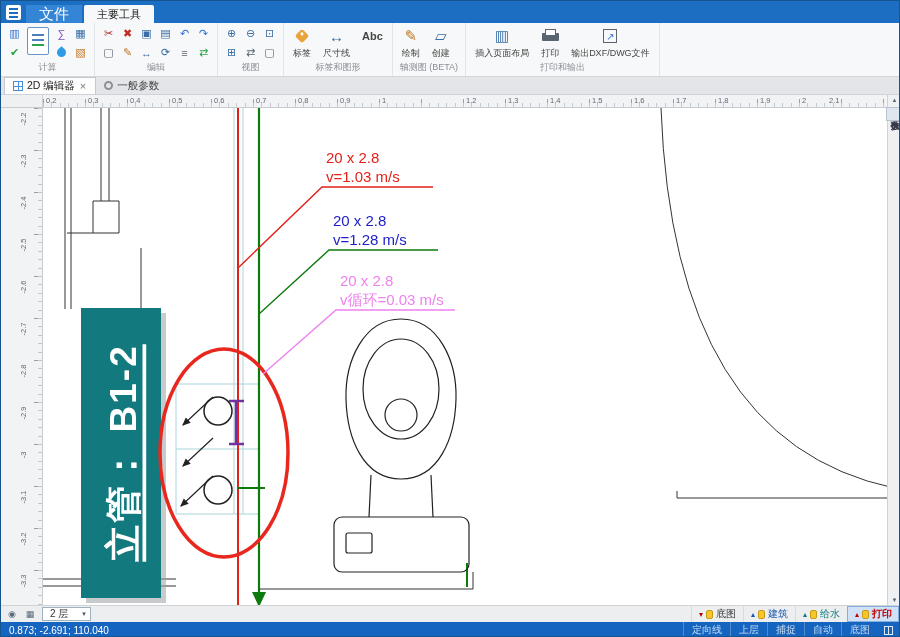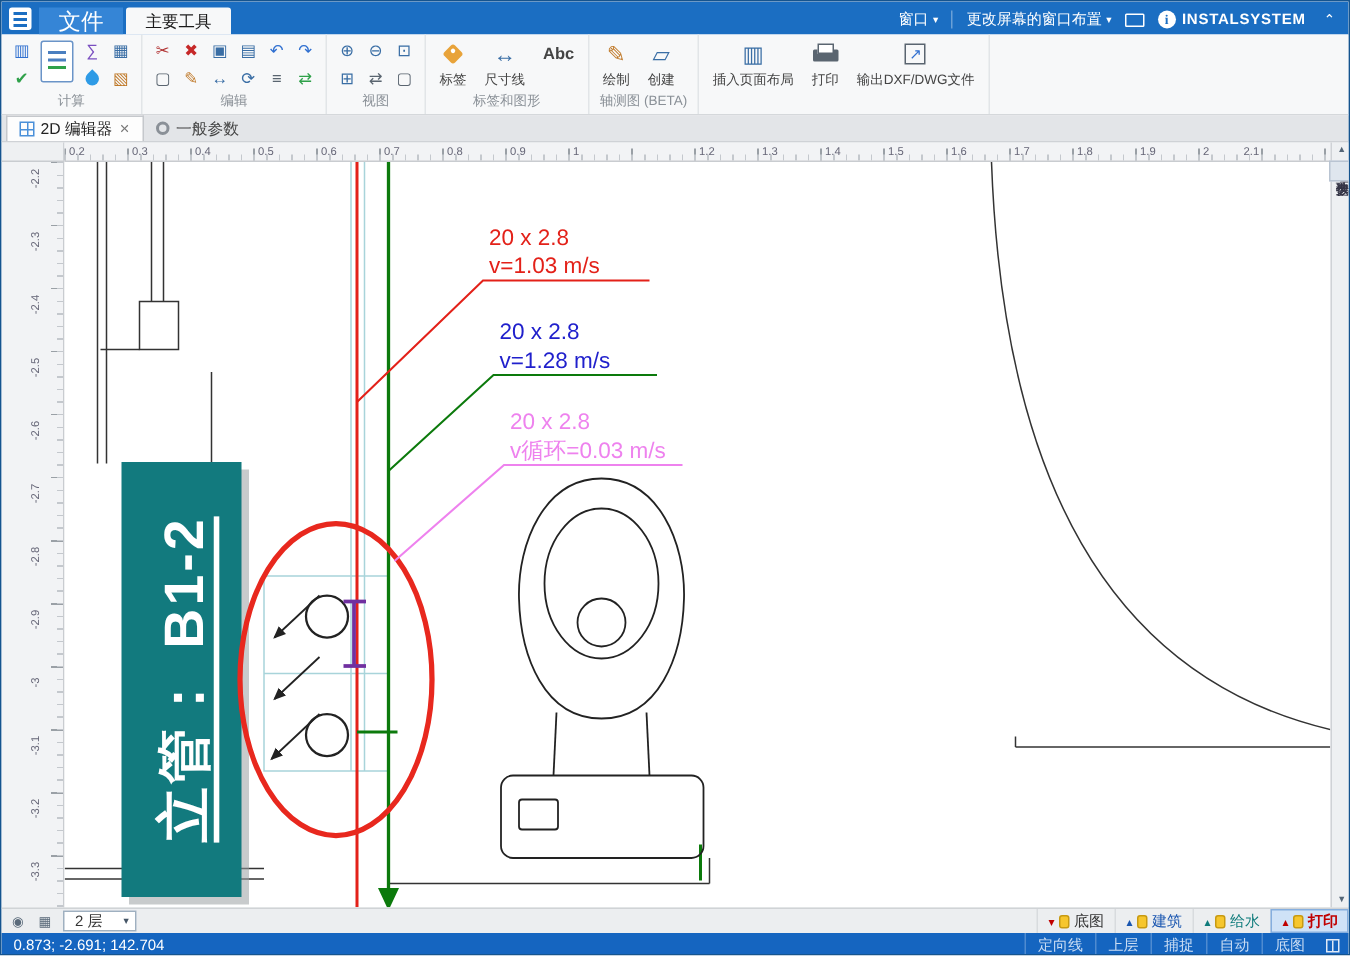--- a/index.html
+++ b/index.html
@@ -112,37 +112,20 @@
 </style>
 </head>
 <body>
 
 <div id="app">
 
   <div class="titlebar">
     <div class="app-icon"></div>
     <div class="file-tab">文件</div>
     <div class="main-tab">主要工具</div>
-    <div class="tb-right">
-      <span class="tb-item">
-          <span>窗口</span>
-          <span class="tb-caret">▾</span>
-        </span>
-      <span class="tb-sep"></span>
-      <span class="tb-item">
-          <span>更改屏幕的窗口布置</span>
-          <span class="tb-caret">▾</span>
-        </span>
-      <span class="monitor-ic"></span>
-      <span class="brand">
-          <span class="brand-logo">i</span>
-          <span>INSTALSYSTEM</span>
-        </span>
-      <span class="collapse-btn">⌃</span>
-    </div>
   </div>
 
   <div class="ribbon">
     <div class="rgroup">
       <div class="rcontent">
         <div class="icol">
           <span class="sicon" style="color:#2f6fd0">▥</span>
           <span class="sicon" style="color:#2fa14a">✔</span>
         </div>
         <div class="bigpage"></div>
@@ -250,20 +233,21 @@
             </span>
           <span>打印</span>
         </div>
         <div class="vbtn">
           <span class="ic">
               <span class="boxarrow">↗</span>
             </span>
           <span>输出DXF/DWG文件</span>
         </div>
       </div>
+      <div class="rlabel">打印和输出</div>
     </div>
   </div>
 
   <div class="doctabs">
     <div class="dtab active">
       <span class="grid-ic"></span>
       <span>2D 编辑器</span>
       <span class="tab-close">×</span>
     </div>
     <div class="dtab">
@@ -431,21 +415,21 @@
       </span>
       <span class="toggle t-print active">
         <span class="tri">▴</span>
         <span class="bulb"></span>
         <span class="tlabel">打印</span>
       </span>
     </div>
   </div>
 
   <div class="statusbar">
-    <span class="coords">0.873; -2.691; 142.704</span>
+    <span class="coords">0.873; -2.691; 110.040</span>
     <div class="modes">
         <span class="mode">定向线</span>
         <span class="mode">上层</span>
         <span class="mode">捕捉</span>
         <span class="mode">自动</span>
         <span class="mode">底图</span>
       </div>
     <span class="sb-grid"></span>
   </div>
 

